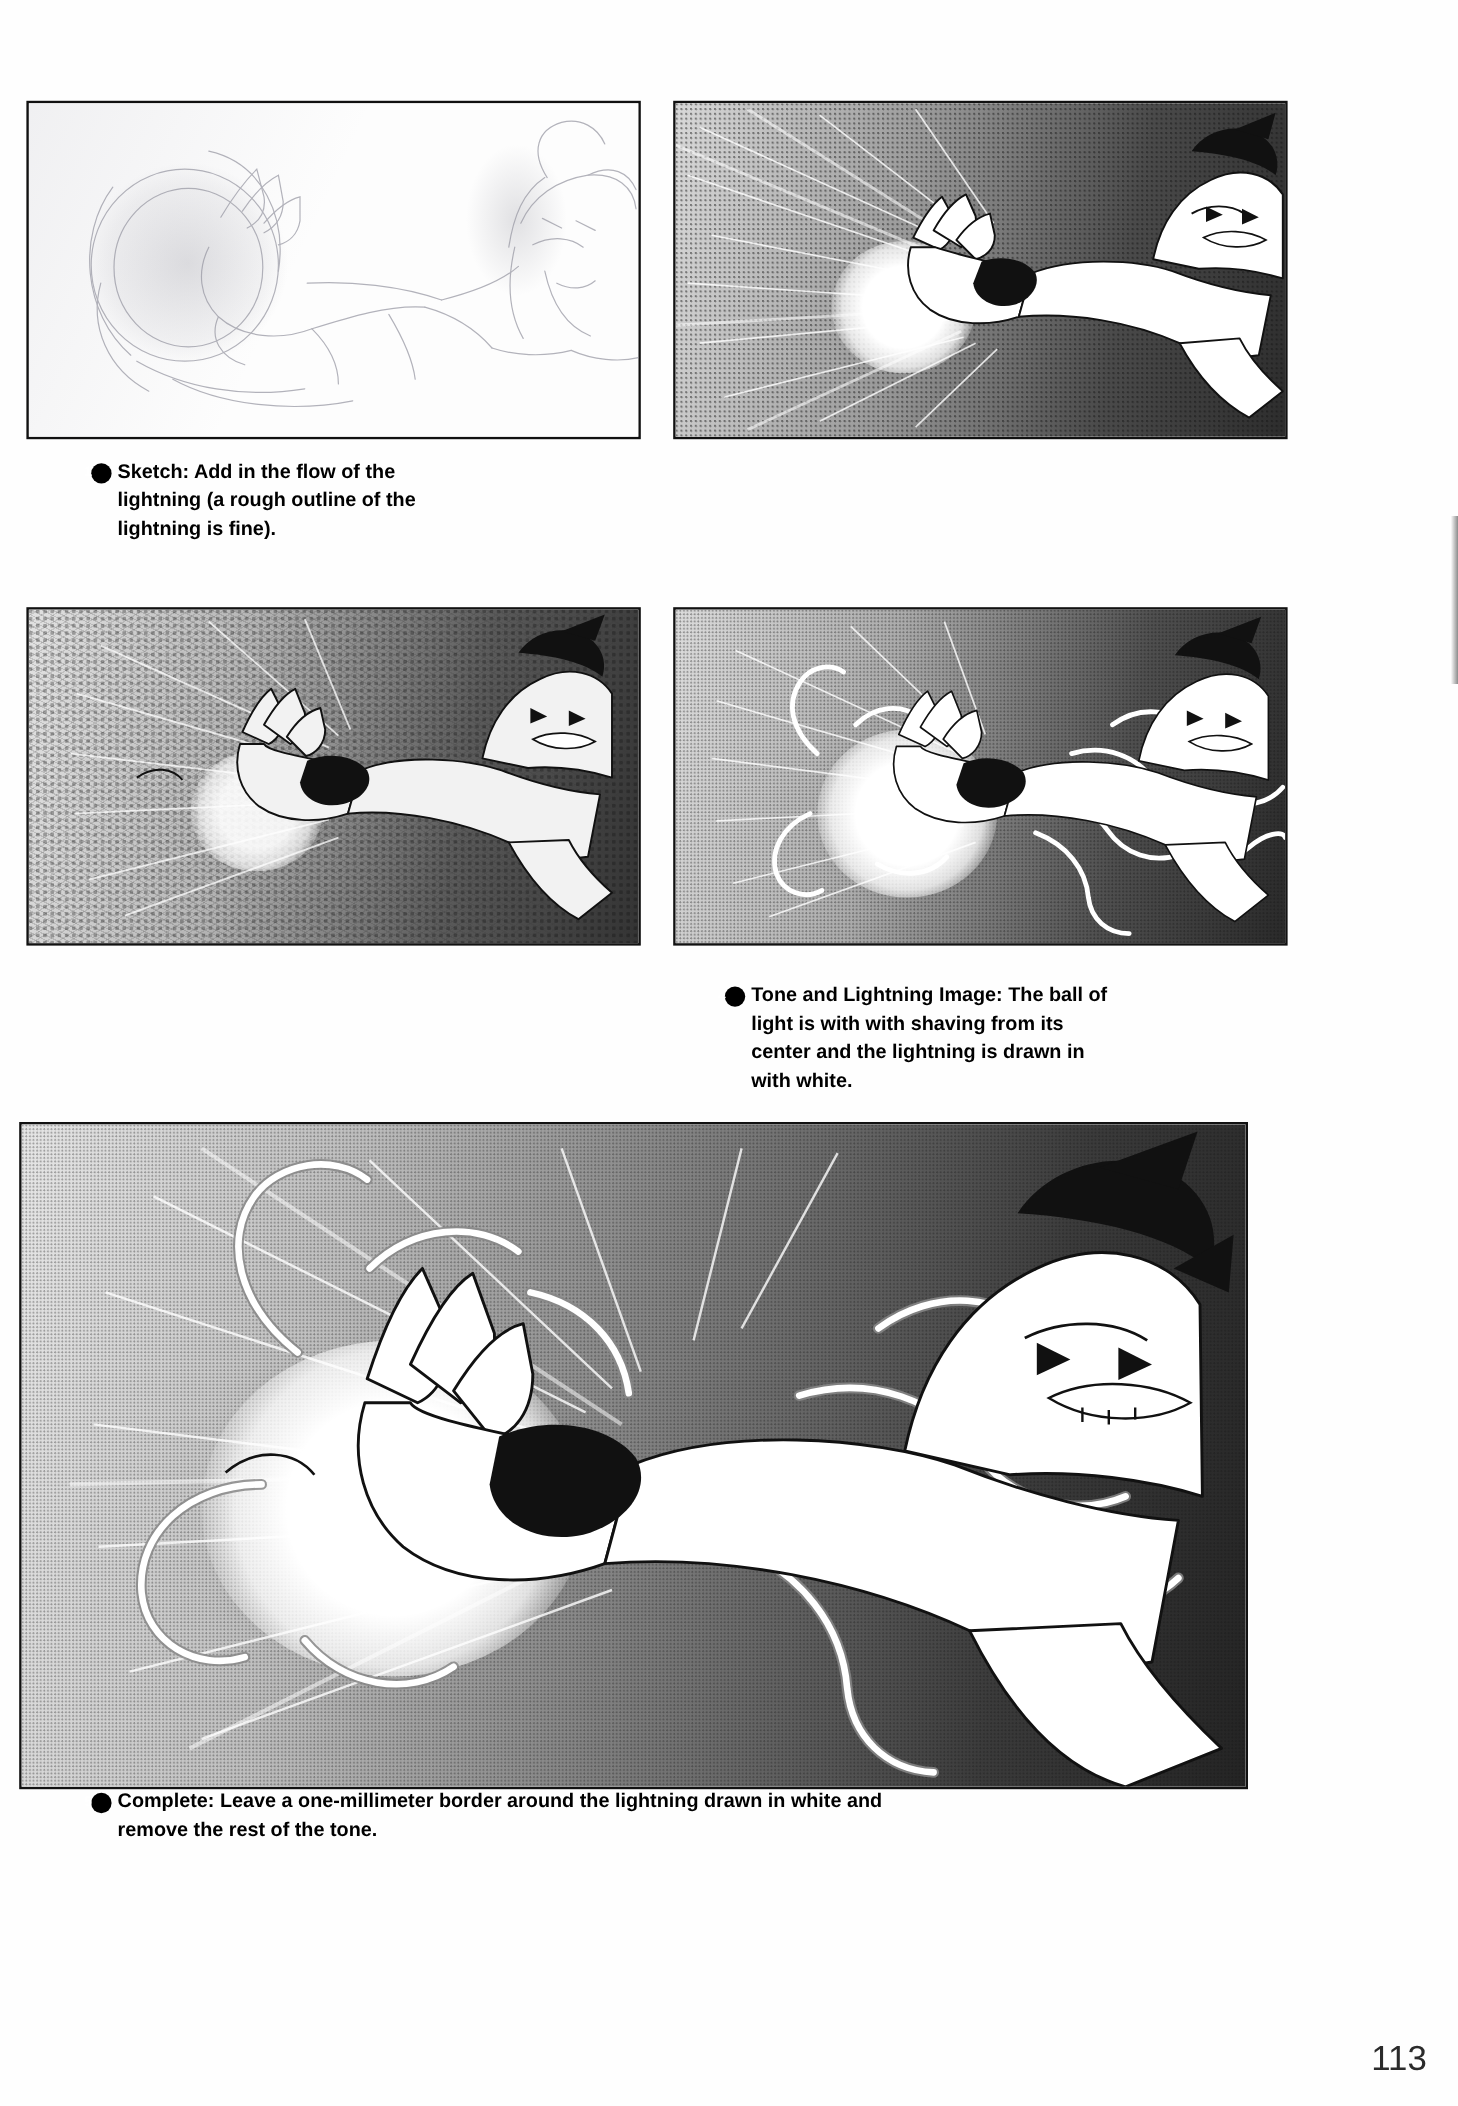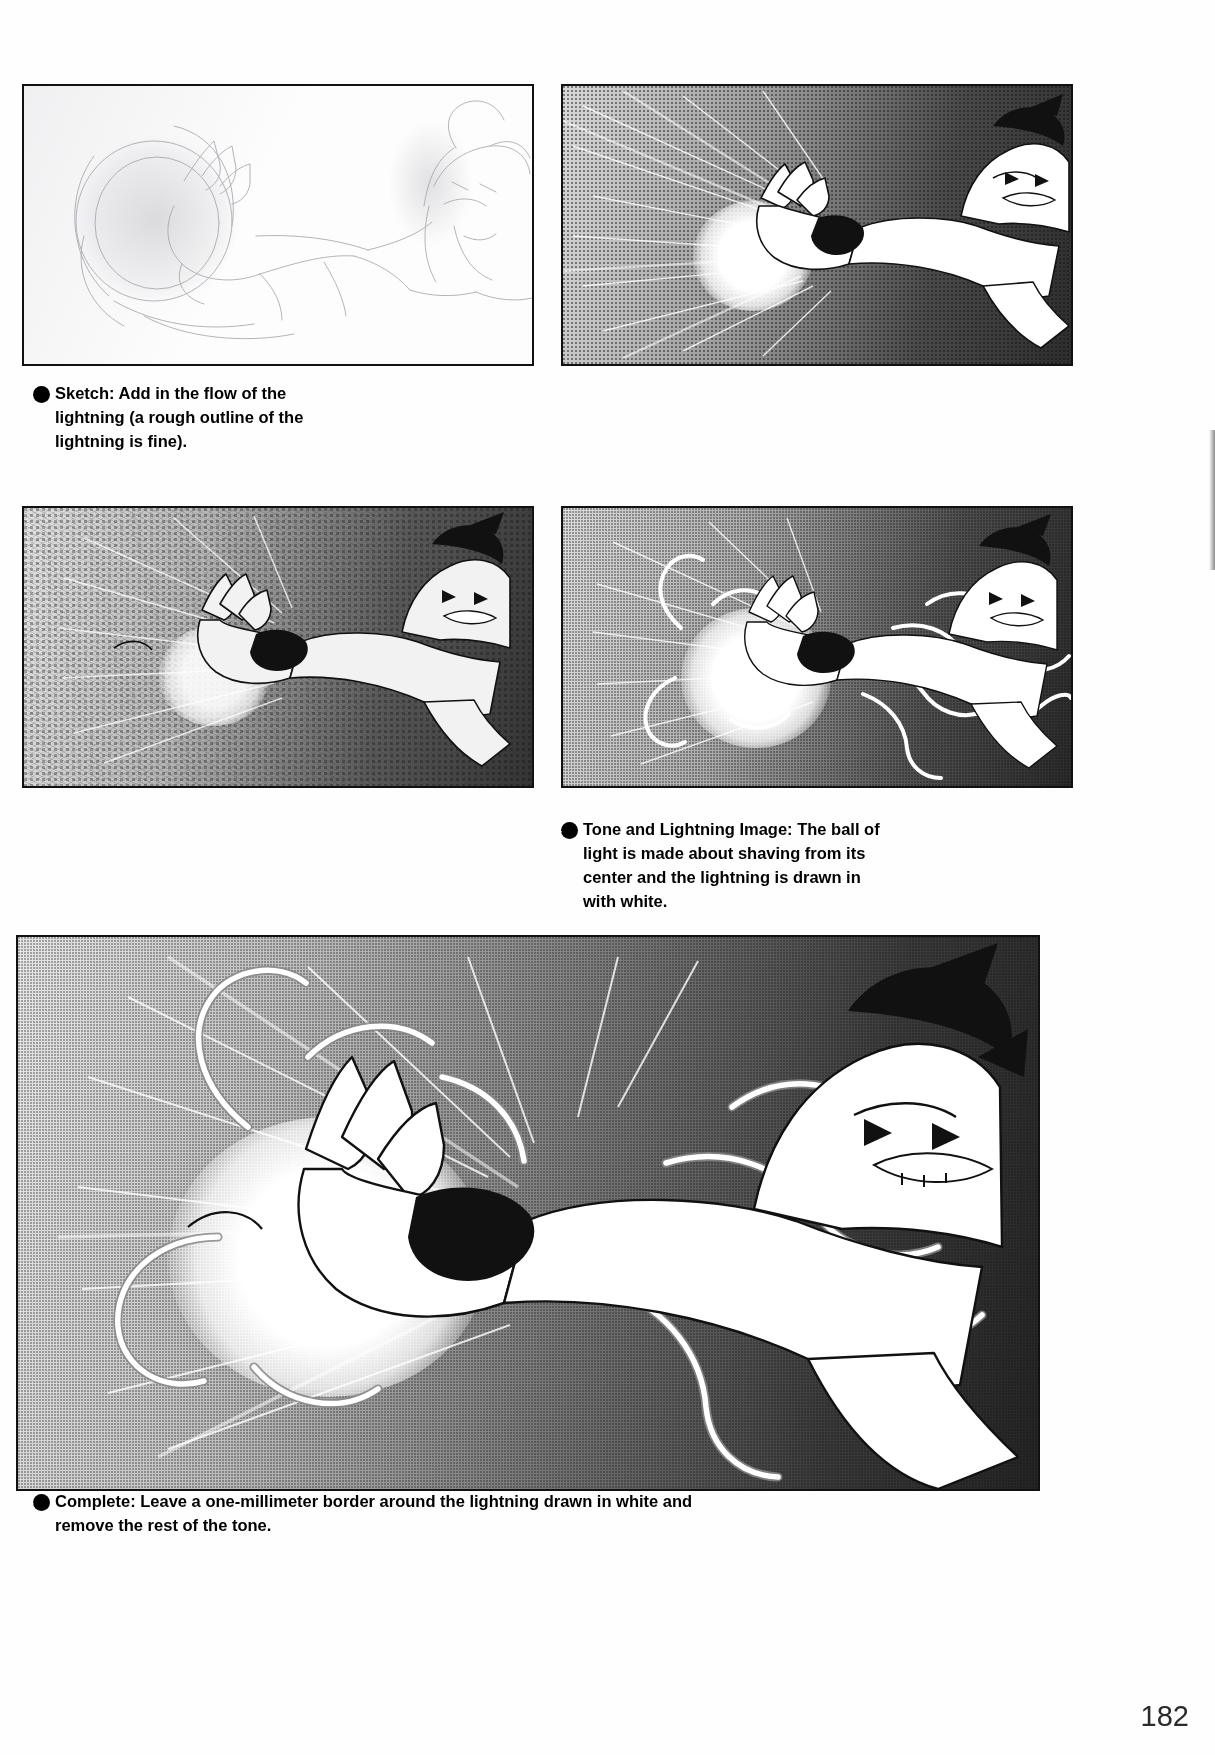--- a/index.html
+++ b/index.html
@@ -107,20 +107,21 @@
     font-weight: bold;
     margin-right: 5px;
     vertical-align: 1px;
   }
   .caption .txt {
     display: inline;
   }
   .caption.hang {
     text-indent: -22px;
     padding-left: 22px;
+    margin-left: 43px;
   }
 
   .page-number {
     position: absolute;
     right: 26px;
     bottom: 22px;
     font-size: 29px;
     color: #2b2b2b;
     font-family: "Liberation Sans", sans-serif;
   }
@@ -315,21 +316,21 @@
           <path d="M458 86 l14 7 -14 6 z"></path>
           <path d="M416 38 C428 20 454 14 472 24 C486 32 490 46 486 58 C472 46 444 40 416 38 Z"></path>
           <path d="M452 20 L488 6 L480 28 Z"></path>
         </g>
         <path d="M428 110 C444 102 466 104 480 112 C466 120 444 120 428 110 Z" fill="#fff" stroke="#111" stroke-width="1.4"></path>
       </svg>
     </div>
   </div>
 
   <div class="caption hang" style="left:561px; top:818px; width:310px;">
-    <span class="num">4</span><span class="txt">Tone and Lightning Image: The ball of light is made about shaving from its center and the lightning is drawn in with white.</span>
+    <span class="num">4</span><span class="txt">Tone and Lightning Image: The ball of light is with with shaving from its center and the lightning is drawn in with white.</span>
   </div>
 
   <div class="panel" style="left:16px; top:935px; width:1020px; height:552px;">
     <div class="art">
       <div class="dark-bg" style="background:linear-gradient(100deg,#e6e6e6 0%,#bdbdbd 26%,#7e7e7e 52%,#3b3b3b 80%,#242424 100%);"></div>
       <div class="tone-dots fine" style="opacity:.45;"></div>
       <svg class="speedlines" viewBox="0 0 1020 552" preserveAspectRatio="none">
         <g stroke="#ffffff" stroke-width="2" opacity="0.8">
           <path d="M470 240 L110 60"></path>
             <path d="M466 268 L70 140"></path>
@@ -402,15 +403,15 @@
       </svg>
     </div>
   </div>
 
   <div class="caption hang" style="left:33px; top:1490px; width:700px;">
     <span class="num">5</span><span class="txt">Complete: Leave a one-millimeter border around the lightning drawn in white and remove the rest of the tone.</span>
   </div>
 
   <div class="edge-shadow"></div>
 
-  <div class="page-number">182</div>
+  <div class="page-number">113</div>
 
 </div>
 
 </body></html>

